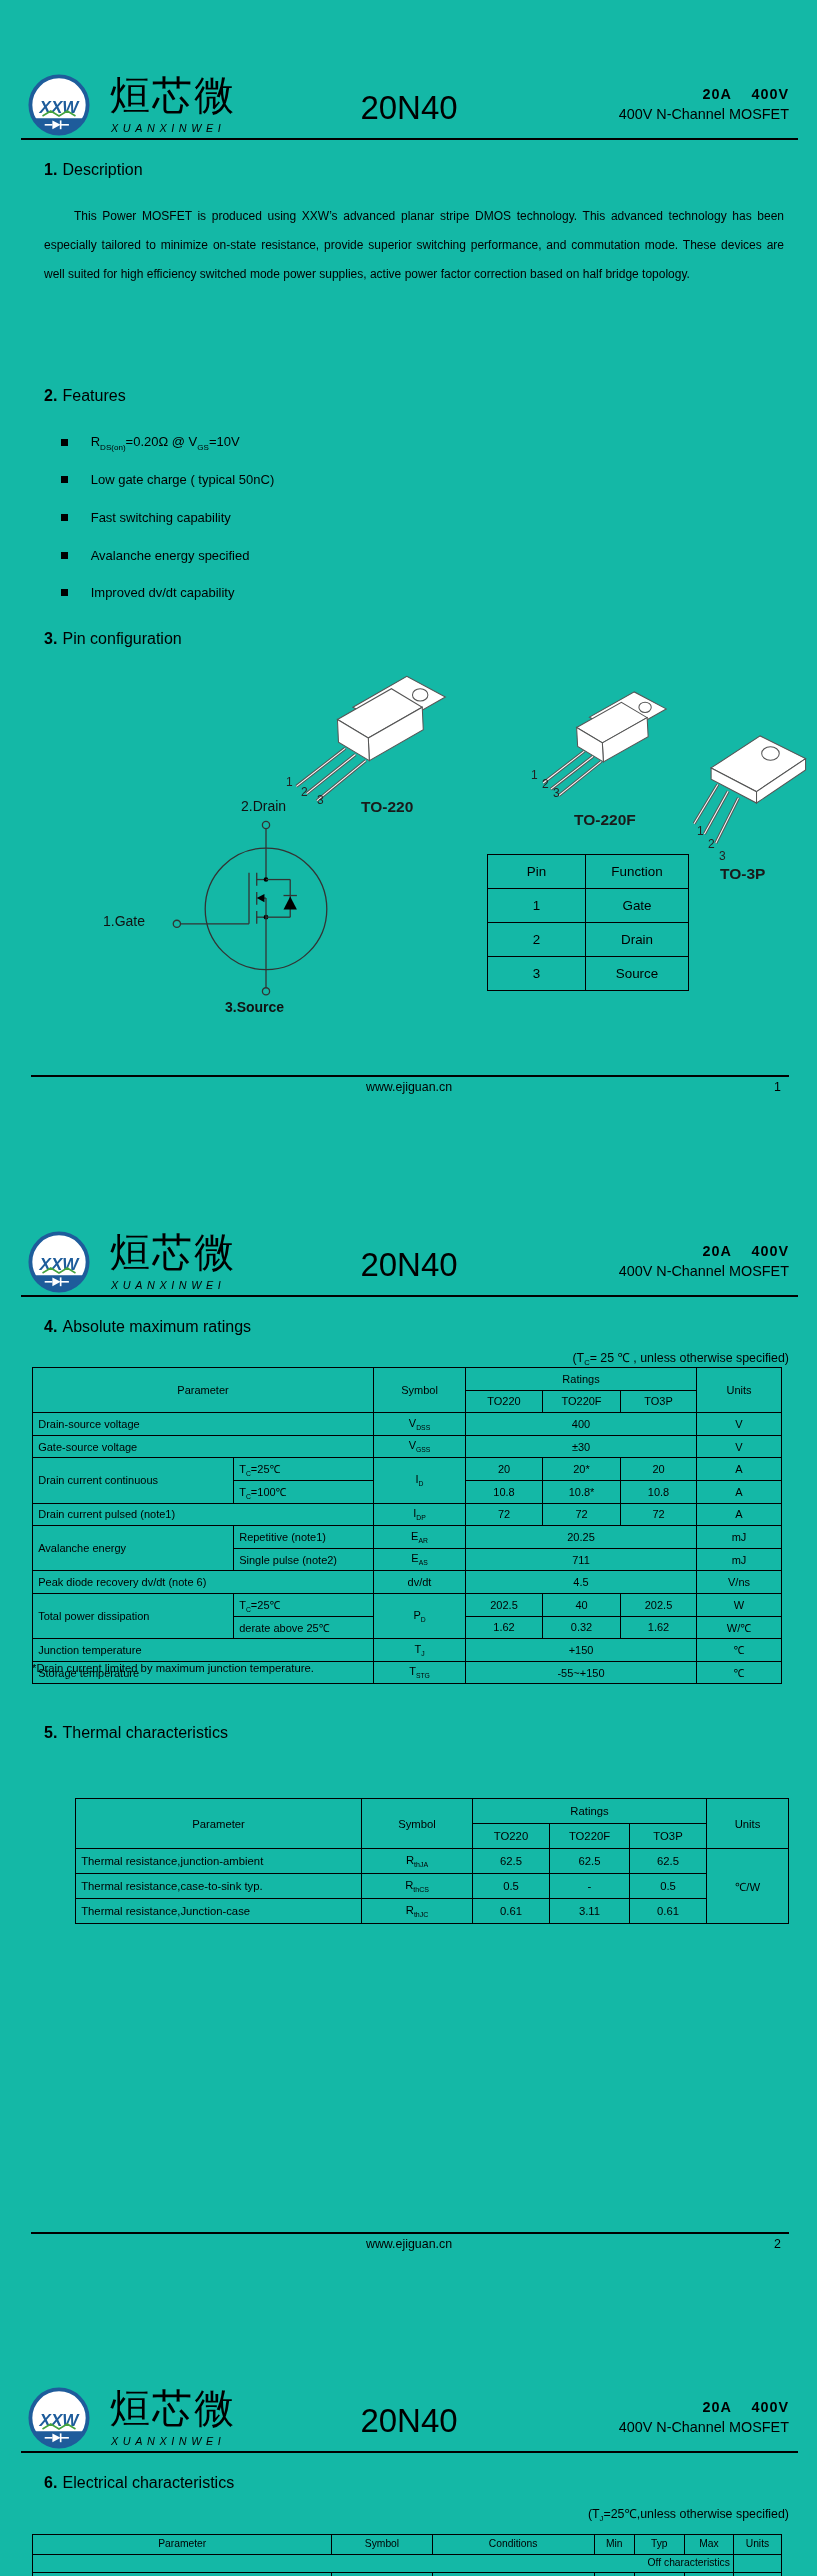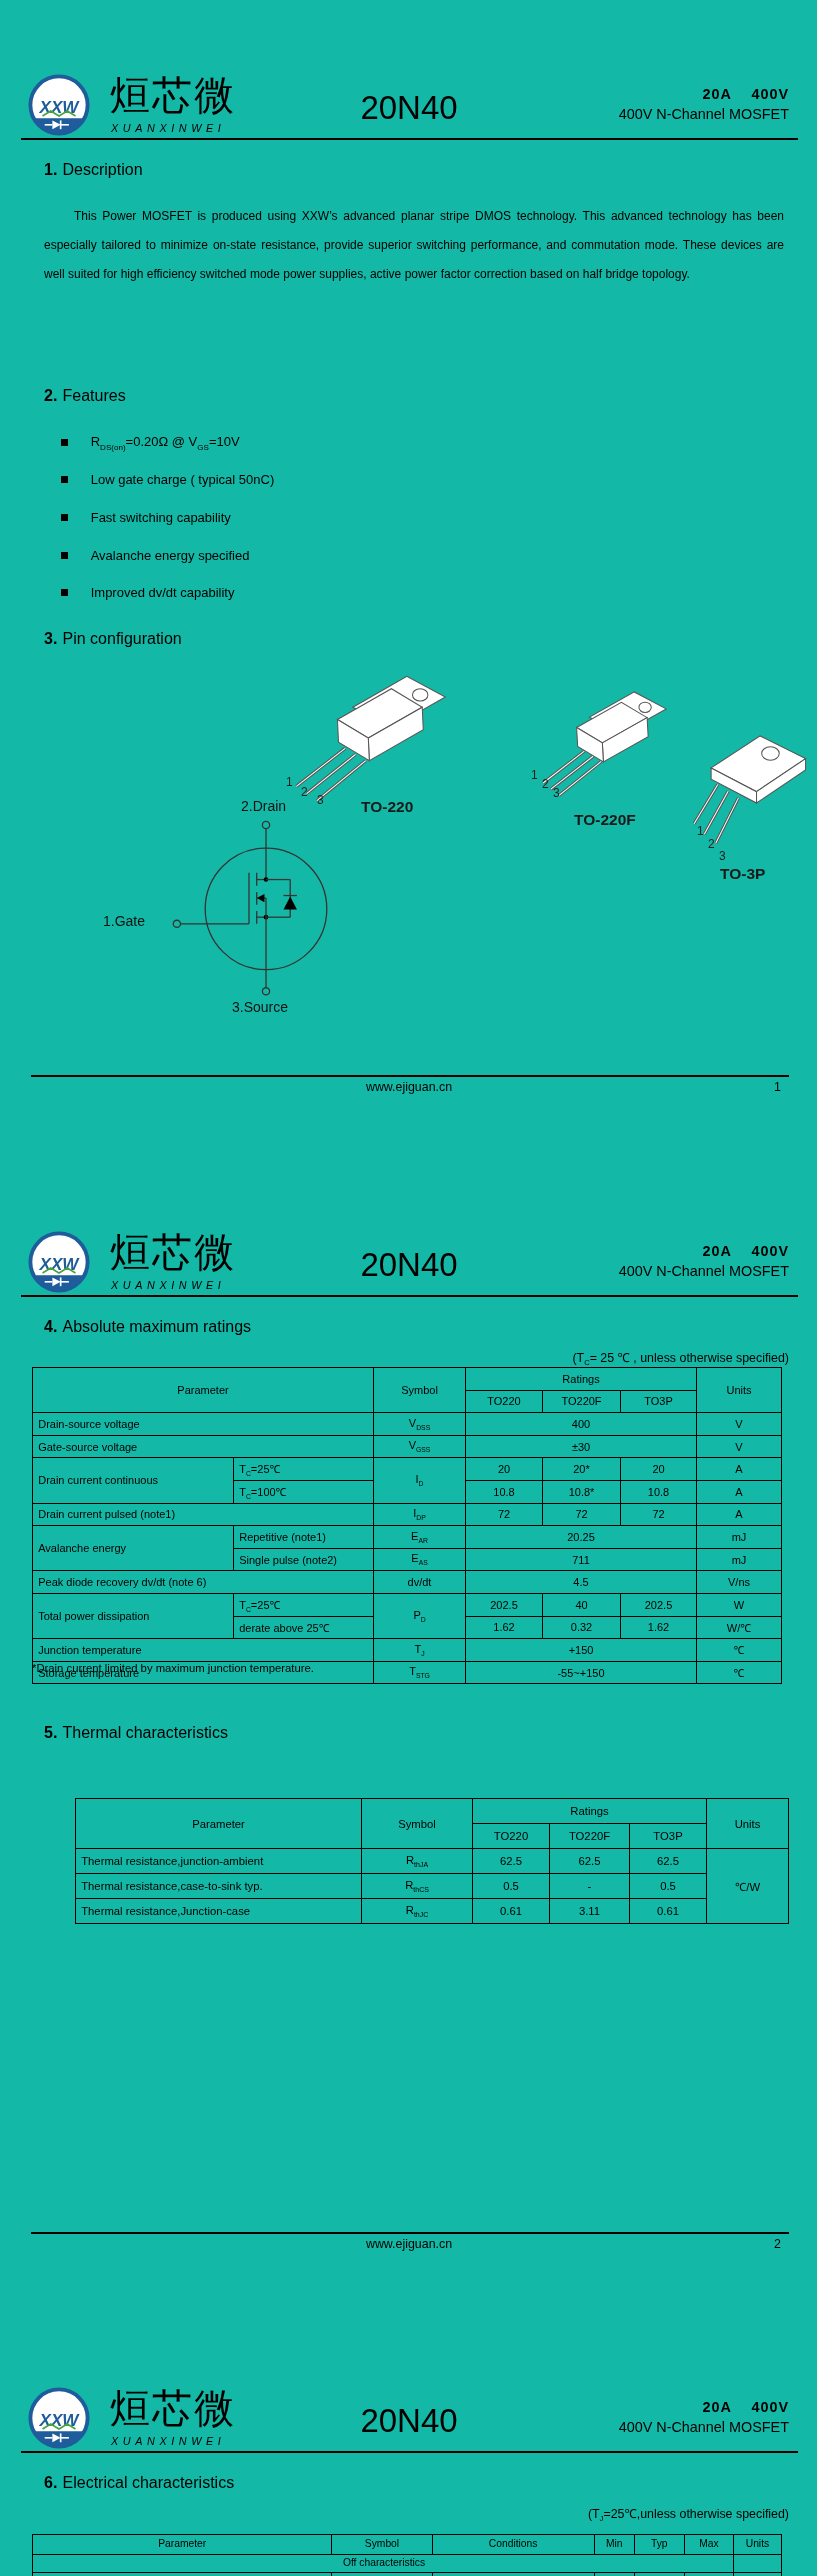--- a/index.html
+++ b/index.html
@@ -31,21 +31,21 @@
   .fnote{position:absolute;left:32px;font-size:11.3px;}
   .pkg-label{position:absolute;font-weight:bold;font-size:15.5px;color:#1a1a1a;}
   .pnum{position:absolute;font-size:12px;color:#222;}
   .symlab{position:absolute;font-size:14px;color:#111;}
   sub{font-size:62%;}
 
   
   .sheet{border-collapse:collapse;table-layout:fixed;position:absolute;border:1.5px solid #000;}
   .sheet td{border:1px solid #000;text-align:center;vertical-align:middle;padding:0.5px 3.1px;overflow:hidden;}
   .sheet .pl{text-align:left;padding-left:5.2px;}
-  .sheet .sec{text-align:center;padding-left:5.2px;}
+  .sheet .sec{text-align:right;padding-left:5.2px;}
   .abs td{height:20.6px;font-size:11px;}
   .thm td{height:23px;font-size:11.3px;}
   .el td{height:17.5px;font-size:10.3px;line-height:1.15;}
   .el .sec{height:16.5px;}
   .pin{border-collapse:collapse;table-layout:fixed;position:absolute;border:1px solid #000;left:487px;top:854px;}
   .pin td{border:1px solid #000;height:31px;text-align:center;vertical-align:middle;font-size:13.4px;}
 
   
   .f-rule{position:absolute;left:31px;right:29px;height:1.5px;background:#000;}
   .f-url{position:absolute;left:0;right:0;text-align:center;font-size:12.4px;}
@@ -195,22 +195,46 @@
     <line class="sym" x1="250" y1="204" x2="250" y2="378"></line>
     <circle class="sym" cx="250" cy="385" r="7"></circle>
     <line class="sym" x1="250" y1="168" x2="297" y2="168"></line>
     <line class="sym" x1="297" y1="168" x2="297" y2="241"></line>
     <line class="sym" x1="297" y1="241" x2="250" y2="241"></line>
     <line class="sym" x1="284" y1="199" x2="310" y2="199" stroke-width="3"></line>
     <polygon points="284,226 310,226 297,201" fill="#000"></polygon>
   </svg>
   <span class="symlab" style="left:241px;top:798px;">2.Drain</span>
   <span class="symlab" style="left:103px;top:913px;">1.Gate</span>
-  <span class="symlab" style="left:232px;top:999px;">3.Source</span>
-
+  <span class="symlab" style="left:225px;top:999px;font-weight:bold;">3.Source</span>
+
+  <table class="pin">
+    <colgroup>
+        <col style="width:98px">
+        <col style="width:103px">
+      </colgroup>
+    <tbody>
+        <tr>
+      <td>Pin</td>
+      <td>Function</td>
+    </tr>
+    <tr>
+      <td>1</td>
+      <td>Gate</td>
+    </tr>
+    <tr>
+      <td>2</td>
+      <td>Drain</td>
+    </tr>
+    <tr>
+      <td>3</td>
+      <td>Source</td>
+    </tr>
+  </tbody>
+    </table>
 
   <div class="f-rule" style="top:1075px;"></div>
   <div class="f-url" style="top:1080px;">www.ejiguan.cn</div>
   <div class="f-pg" style="top:1080px;">1</div>
 </div>
 
 <div class="page" id="p2">
 
   <svg class="logo-svg" width="66" height="66" viewBox="0 0 120 120">
     <circle cx="60" cy="60" r="52" fill="#fff" stroke="#1e5c9b" stroke-width="7"></circle>

